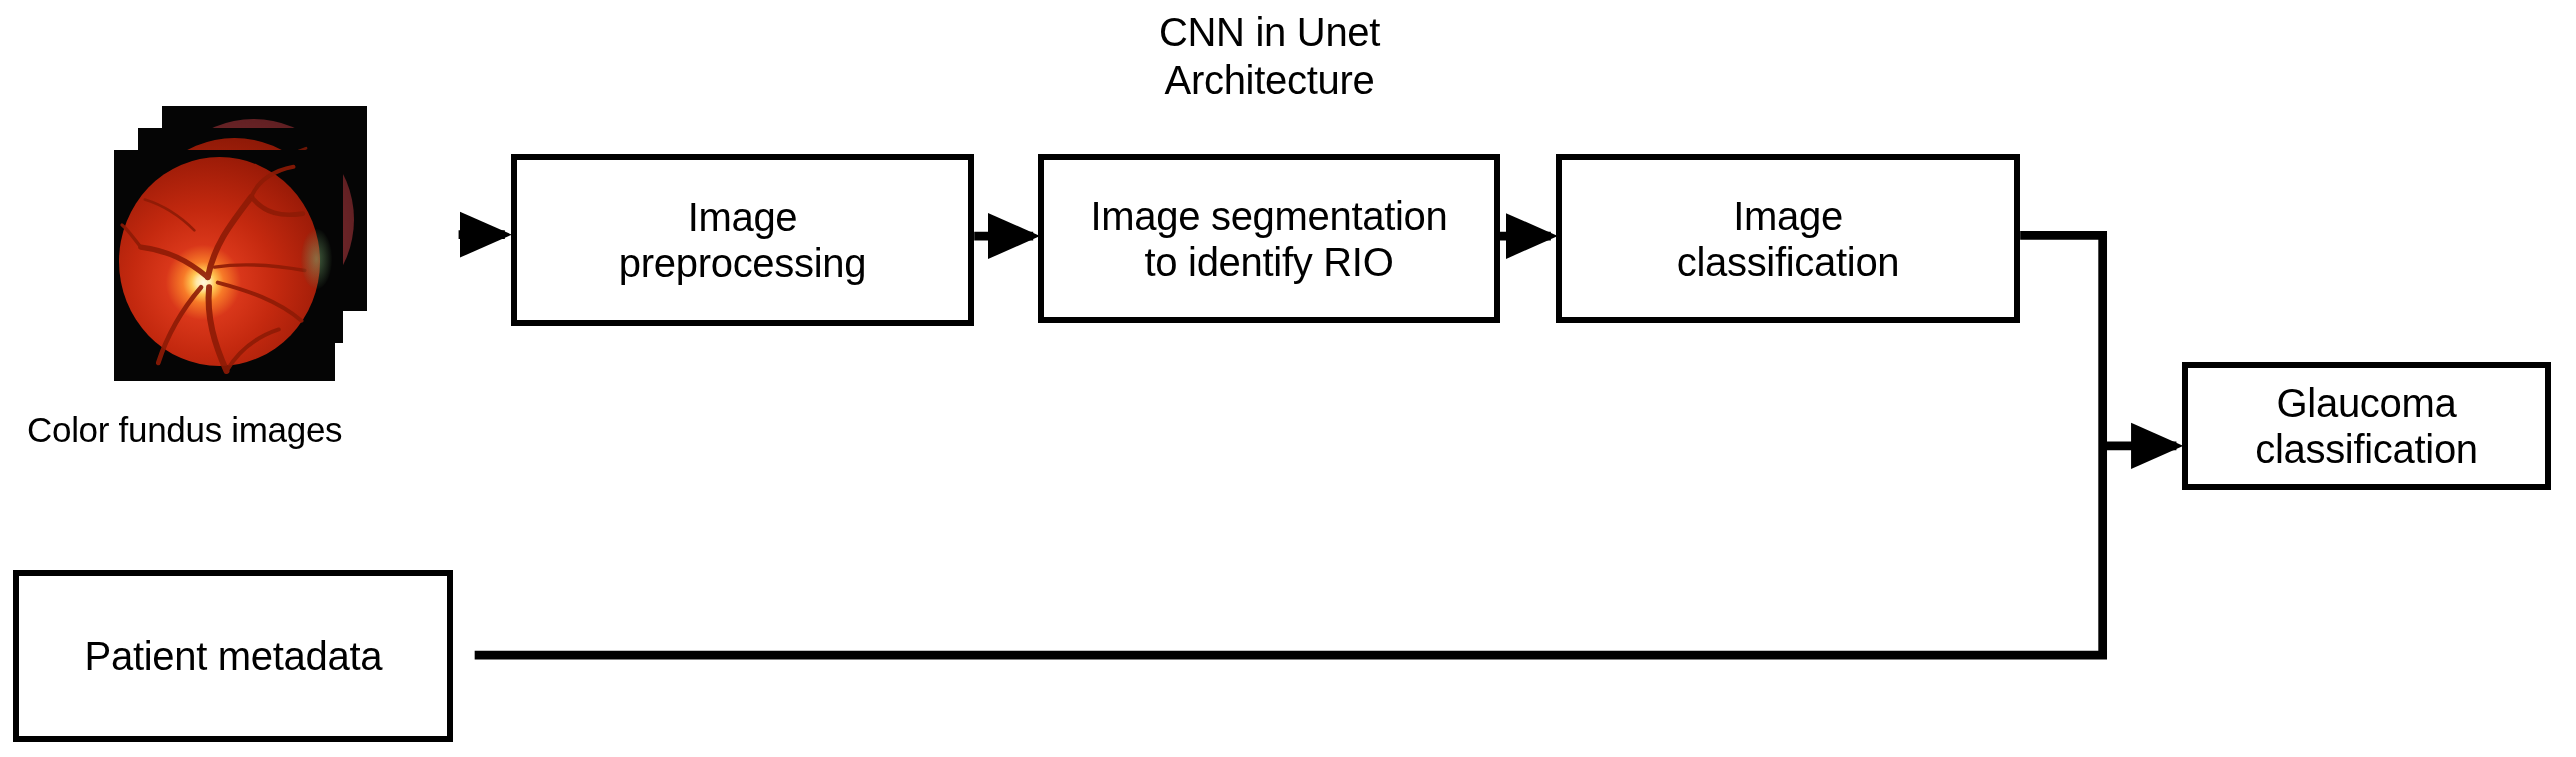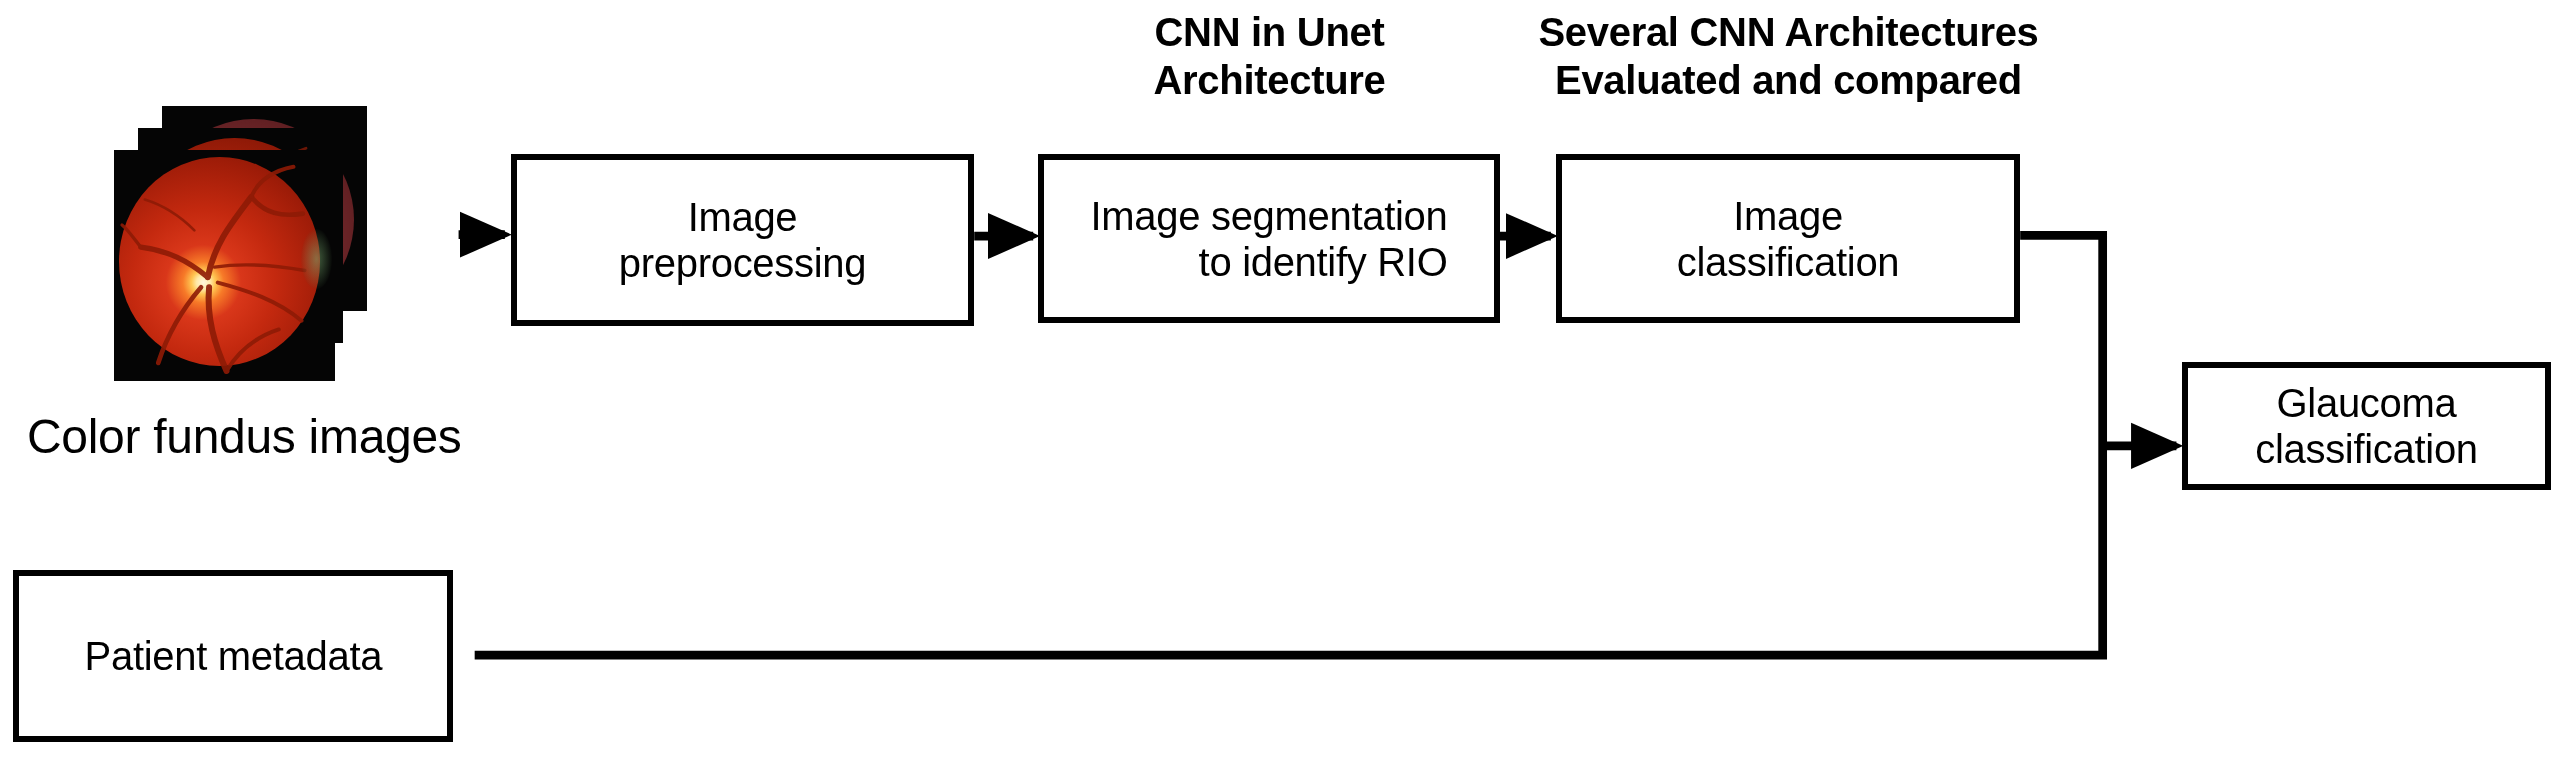--- a/index.html
+++ b/index.html
@@ -68,21 +68,21 @@
     right: 2.7px; top: 34%;
     width: 31px; height: 60px;
     border-radius: 50%;
     background: radial-gradient(ellipse at center, rgba(120,170,110,0.55), rgba(60,90,55,0.05) 70%);
   }
   .fundus-caption {
     position: absolute;
     left: 27px;
     top: 411px;
     width: 429px;
-    font-size: 48px;
+    font-size: 35px;
     line-height: 1.1;
     letter-spacing: -0.3px;
     white-space: nowrap;
   }
 
   
   .flow-box {
     position: absolute;
     box-sizing: border-box;
     border: 6px solid #000000;
@@ -92,34 +92,33 @@
     justify-content: center;
     text-align: center;
     font-size: 40px;
     line-height: 1.15;
     letter-spacing: -0.3px;
     padding: 0 15px;
   }
   .flow-box .box-text { white-space: pre-line; }
 
   #box-preprocessing   { left: 511px;  top: 154px;  width: 463px; height: 172px; }
-  #box-segmentation    { left: 1038px; top: 154px;  width: 462px; height: 169px; text-align: right; }
+  #box-segmentation    { left: 1038px; top: 154px;  width: 462px; height: 169px; }
   #box-classification  { left: 1556px; top: 154px;  width: 464px; height: 169px; }
   #box-glaucoma        { left: 2182px; top: 362px;  width: 369px; height: 128px; }
   #box-metadata        { left: 13.4px;   top: 570px;  width: 440px; height: 172px; }
 
   
   .annotation {
     position: absolute;
     text-align: center;
     font-size: 40px;
     line-height: 1.18;
     letter-spacing: -0.3px;
     white-space: pre-line;
-    font-weight: bold;
   }
   #ann-unet       { left: 1038px; top: 9.4px;  width: 463px; }
   #ann-severalcnn { left: 1520px; top: 9.4px;  width: 537px; }
 
   
   #connectors {
     position: absolute;
     left: 0; top: 0;
     width: 2576px; height: 757px;
     pointer-events: none;
@@ -189,22 +188,20 @@
 classification</span>
   </div>
 
   <div class="flow-box" id="box-metadata">
     <span class="box-text">Patient metadata</span>
   </div>
 
   <div class="annotation" id="ann-unet">CNN in Unet
 Architecture</div>
 
-  <div class="annotation" id="ann-severalcnn">Several CNN Architectures
-Evaluated and compared</div>
 
   <svg id="connectors" viewBox="0 0 3840 1129">
     <defs>
       <marker id="arrowhead" markerWidth="6" markerHeight="6" refX="5.2" refY="3" orient="auto" markerUnits="strokeWidth">
         <path d="M0,0.35 L6,3 L0,5.65 Z" fill="#000000"></path>
       </marker>
     </defs>
 
     <line x1="683" y1="350" x2="752" y2="350" stroke="#000000" stroke-width="13" marker-end="url(#arrowhead)"></line>
 

